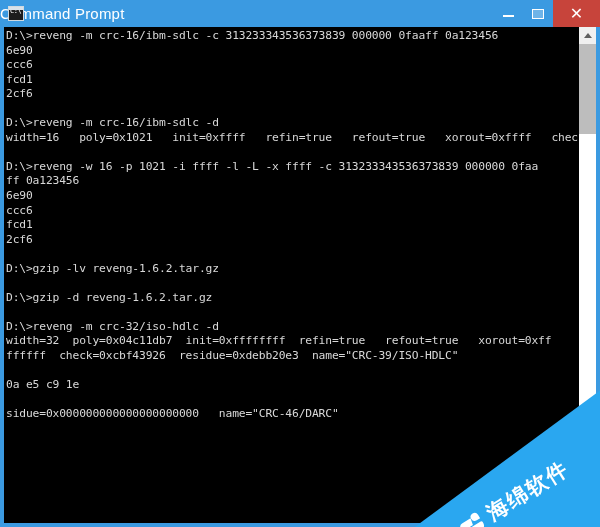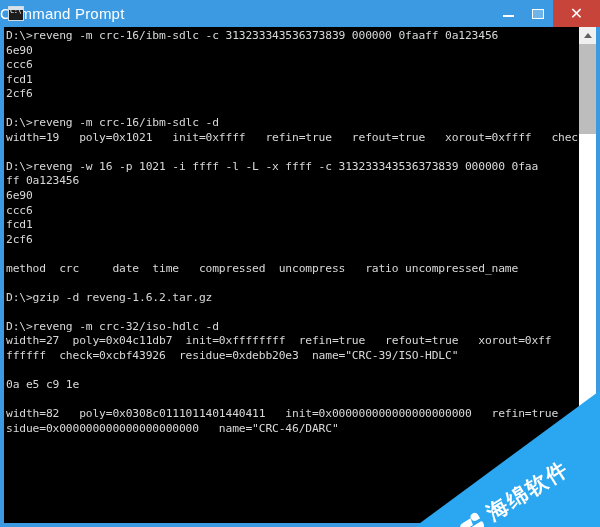--- a/index.html
+++ b/index.html
@@ -271,40 +271,39 @@
 
     <div class="console-wrap">
       <div class="console" id="console-body">
           <div class="line">D:\&gt;reveng -m crc-16/ibm-sdlc -c 313233343536373839 000000 0faaff 0a123456</div>
           <div class="line">6e90</div>
           <div class="line">ccc6</div>
           <div class="line">fcd1</div>
           <div class="line">2cf6</div>
           <div class="line blank"></div>
           <div class="line">D:\&gt;reveng -m crc-16/ibm-sdlc -d</div>
-          <div class="line">width=19   poly=0x1021   init=0xffff   refin=true   refout=true   xorout=0xffff   chec</div>
+          <div class="line">width=16   poly=0x1021   init=0xffff   refin=true   refout=true   xorout=0xffff   chec</div>
           <div class="line blank"></div>
           <div class="line">D:\&gt;reveng -w 16 -p 1021 -i ffff -l -L -x ffff -c 313233343536373839 000000 0faa</div>
           <div class="line">ff 0a123456</div>
           <div class="line">6e90</div>
           <div class="line">ccc6</div>
           <div class="line">fcd1</div>
           <div class="line">2cf6</div>
           <div class="line blank"></div>
-          <div class="line">method  crc     date  time   compressed  uncompress   ratio uncompressed_name</div>
+          <div class="line">D:\&gt;gzip -lv reveng-1.6.2.tar.gz</div>
           <div class="line blank"></div>
           <div class="line">D:\&gt;gzip -d reveng-1.6.2.tar.gz</div>
           <div class="line blank"></div>
           <div class="line">D:\&gt;reveng -m crc-32/iso-hdlc -d</div>
-          <div class="line">width=27  poly=0x04c11db7  init=0xffffffff  refin=true   refout=true   xorout=0xff</div>
+          <div class="line">width=32  poly=0x04c11db7  init=0xffffffff  refin=true   refout=true   xorout=0xff</div>
           <div class="line">ffffff  check=0xcbf43926  residue=0xdebb20e3  name="CRC-39/ISO-HDLC"</div>
           <div class="line blank"></div>
           <div class="line">0a e5 c9 1e</div>
           <div class="line blank"></div>
-          <div class="line">width=82   poly=0x0308c0111011401440411   init=0x000000000000000000000   refin=true</div>
           <div class="line">sidue=0x000000000000000000000   name="CRC-46/DARC"</div>
         </div>
       <div class="scrollbar">
         <div class="sb-btn">
           <span class="sb-arrow-up"></span>
         </div>
         <div class="sb-track">
           <div class="sb-thumb"></div>
         </div>
       </div>

